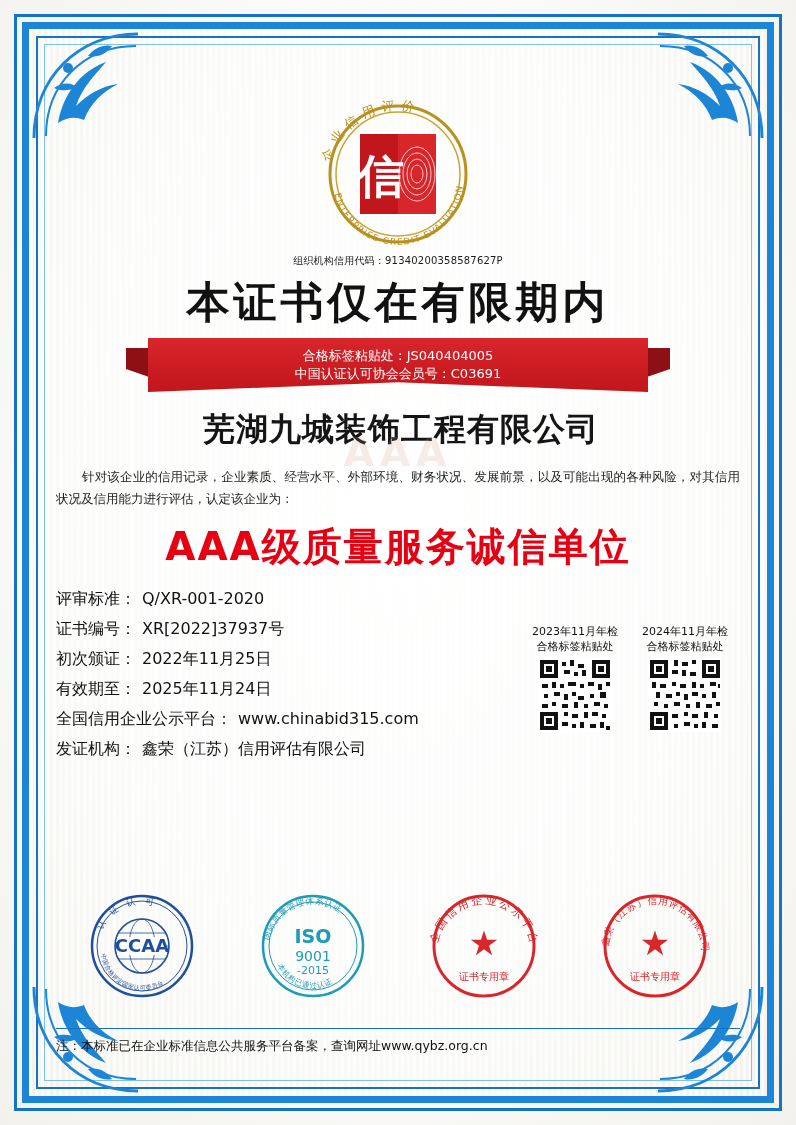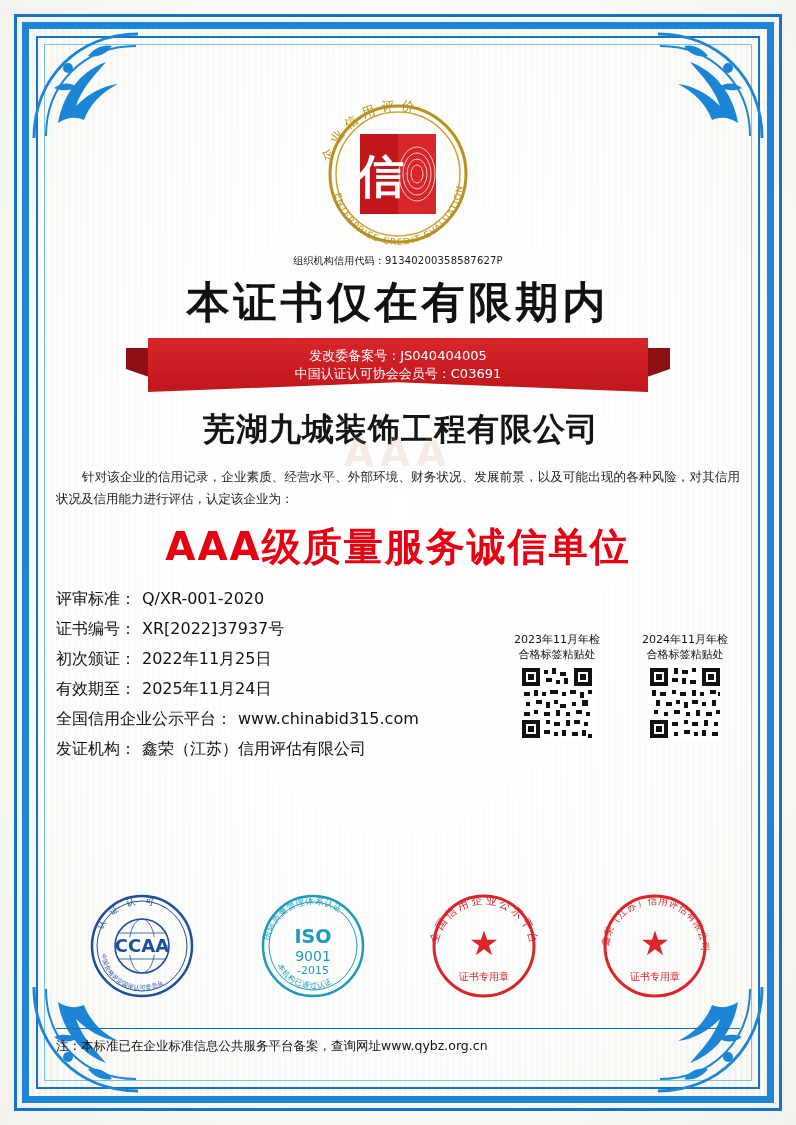--- a/index.html
+++ b/index.html
@@ -177,23 +177,22 @@
     margin: 9px 0;
     font-family: "DejaVu Sans", "Liberation Sans", sans-serif;
   }
   .field .label { }
   .field .value { margin-left: 6px; }
 
   
   .qr-area {
     position: absolute;
     right: 0;
-    top: 52px;
+    top: 44px;
     display: flex;
-    gap: 18px;
   }
   .qr-box { width: 110px; text-align: center; }
   .qr-cap {
     font-size: 11px;
     color: #111;
     line-height: 15px;
     font-family: "DejaVu Sans", "Liberation Sans", sans-serif;
   }
   .qr-img { width: 74px; height: 74px; margin: 4px auto 0; }
 
@@ -317,21 +316,21 @@
     </div>
 
     <div class="org-code">组织机构信用代码：91340200358587627P</div>
 
     <div class="main-title">本证书仅在有限期内</div>
 
     <div class="ribbon">
       <div class="tail-l"></div>
       <div class="tail-r"></div>
       <div class="band">
-        <div>发改委备案号：JS040404005</div>
+        <div>合格标签粘贴处：JS040404005</div>
         <div>中国认证认可协会会员号：C03691</div>
       </div>
     </div>
 
     <div class="company">芜湖九城装饰工程有限公司</div>
 
     <div class="paragraph">针对该企业的信用记录，企业素质、经营水平、外部环境、财务状况、发展前景，以及可能出现的各种风险，对其信用状况及信用能力进行评估，认定该企业为：</div>
 
     <div class="award">AAA级质量服务诚信单位</div>
 

